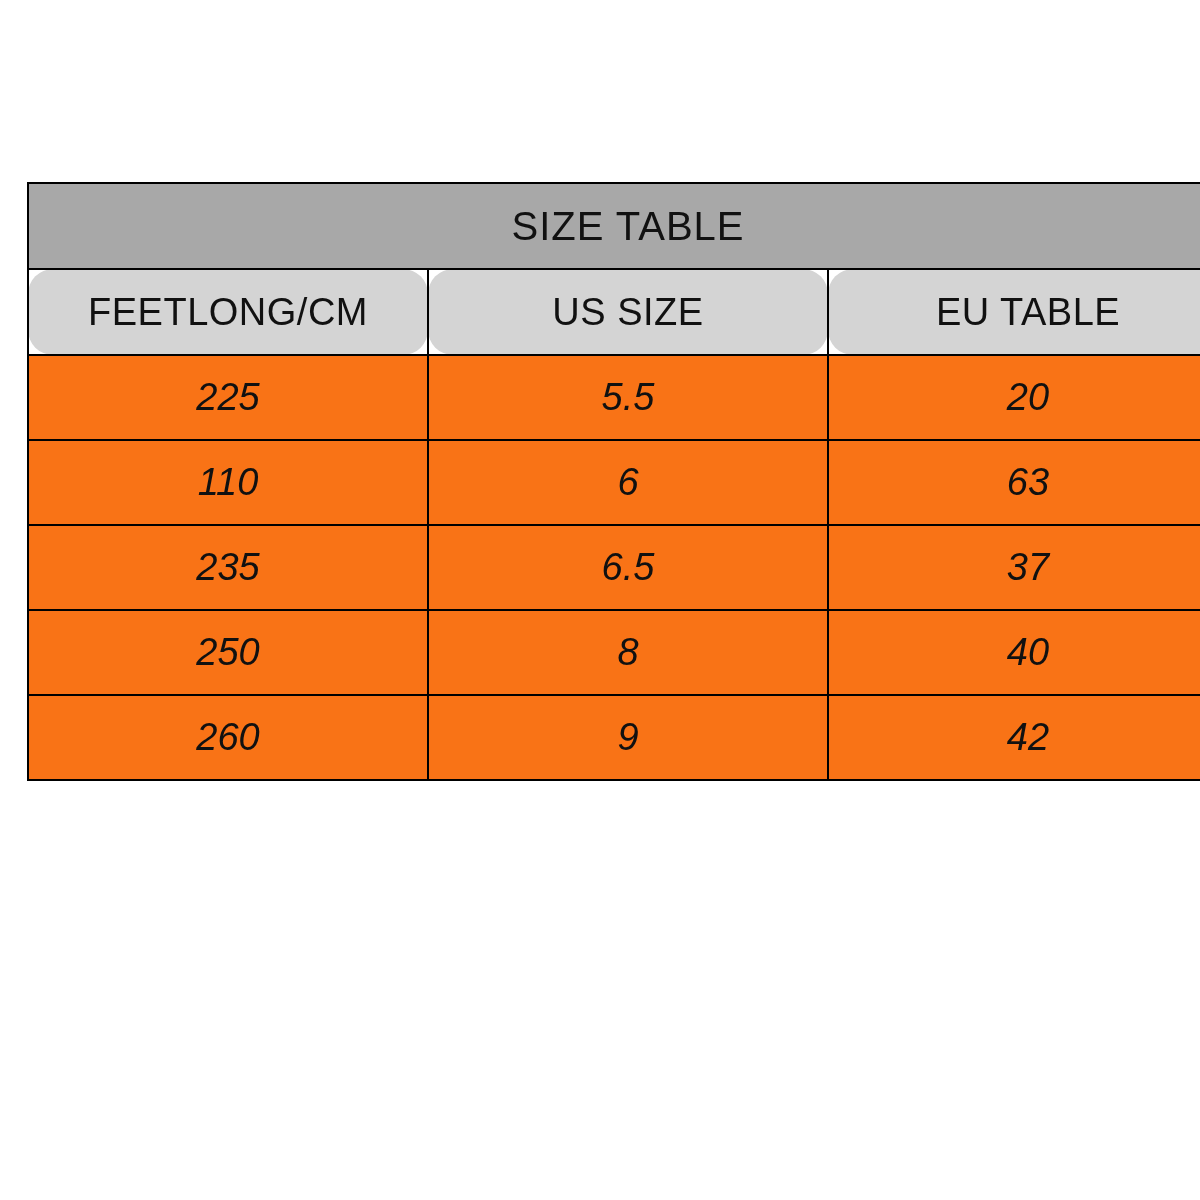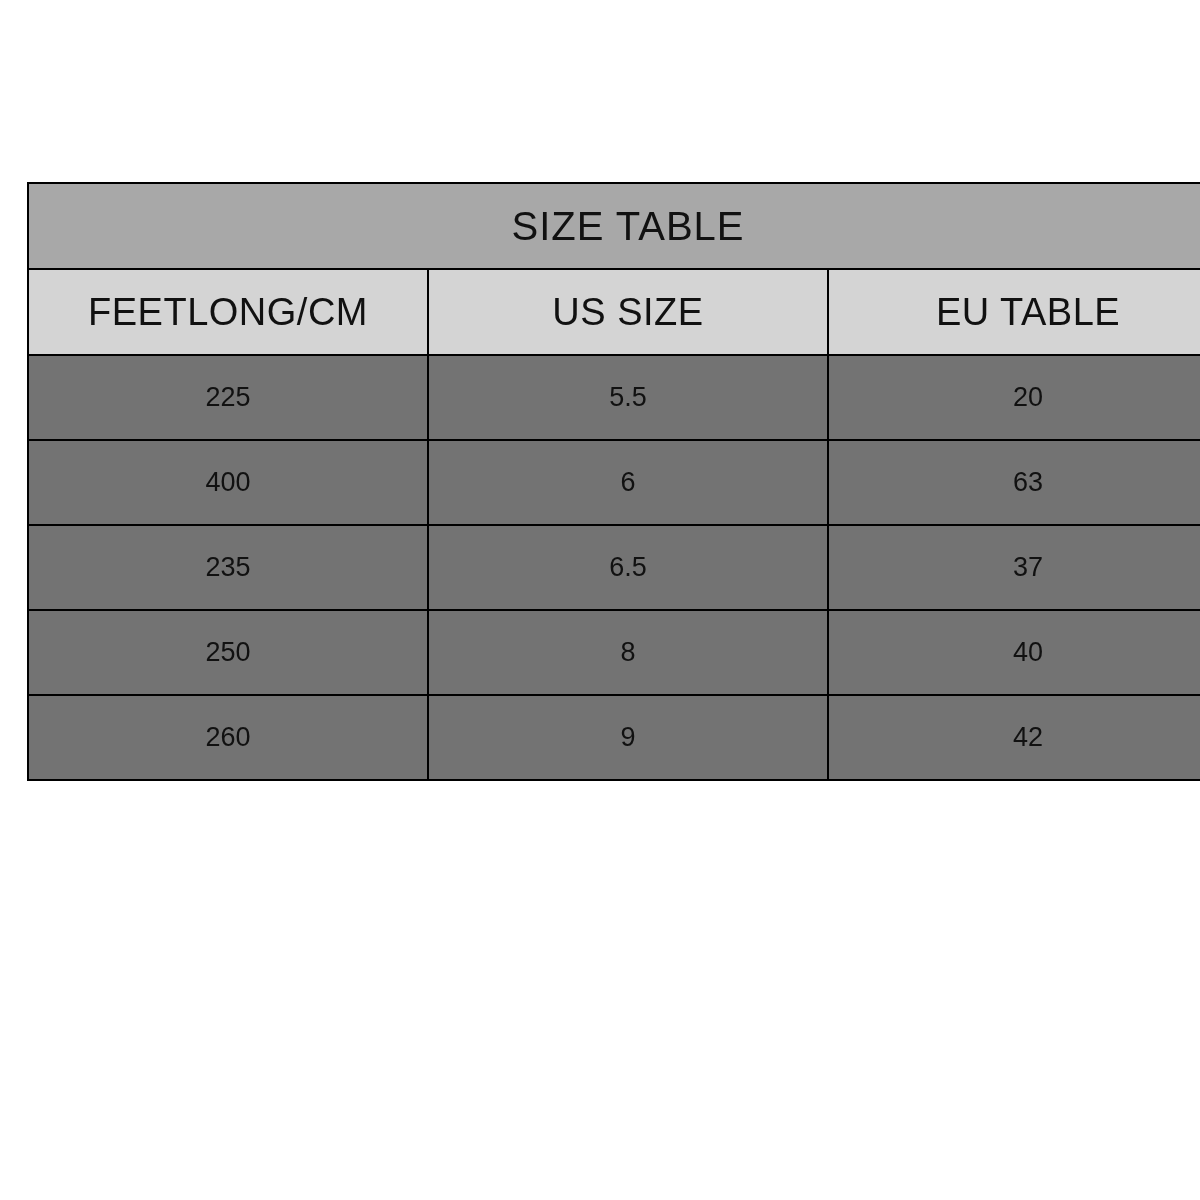--- a/index.html
+++ b/index.html
@@ -48,28 +48,30 @@
     color: #111111;
   }
 
   
   tr.header-row th {
     background: #d4d4d4;
     height: 84px;
     font-size: 38px;
     letter-spacing: 0.5px;
     color: #111111;
+    border-radius: 25px;
   }
 
   
   tr.data-row td {
-    background: #737373;
+    background: #f97316;
     height: 83px;
-    font-size: 27px;
+    font-size: 38px;
     color: #111111;
+    font-style: italic;
   }
 
   col.c1 { width: 400px; }
   col.c2 { width: 400px; }
   col.c3 { width: 400px; }
 
   
   table.size-table {
     border: 2px solid #000000;
   }
@@ -93,21 +95,21 @@
         <th>US SIZE</th>
         <th>EU TABLE</th>
       </tr>
 
       <tr class="data-row">
         <td>225</td>
         <td>5.5</td>
         <td>20</td>
       </tr>
       <tr class="data-row">
-        <td>400</td>
+        <td>110</td>
         <td>6</td>
         <td>63</td>
       </tr>
       <tr class="data-row">
         <td>235</td>
         <td>6.5</td>
         <td>37</td>
       </tr>
       <tr class="data-row">
         <td>250</td>

